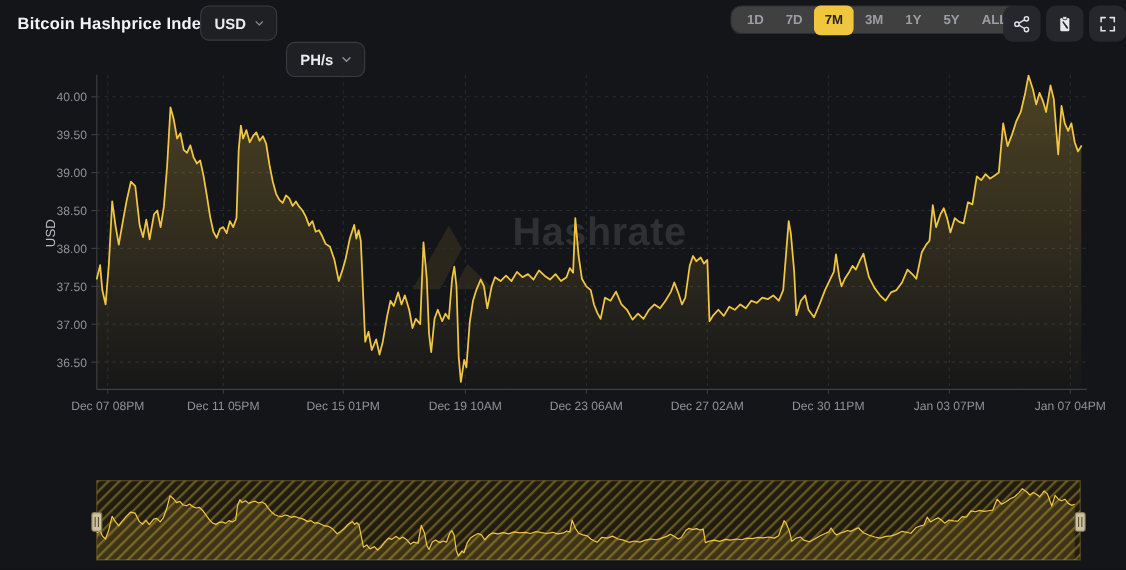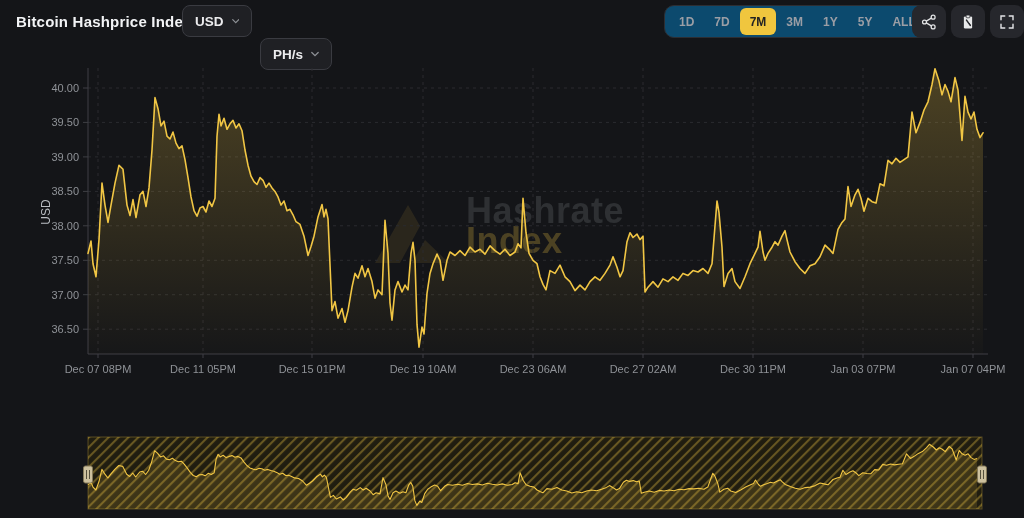--- a/index.html
+++ b/index.html
@@ -6,22 +6,22 @@
   .app{position:relative;width:1024px;height:518px;background:#141518;overflow:hidden;
        font-family:"Liberation Sans",sans-serif;}
   
   .title{position:absolute;left:16px;top:13px;font-size:15px;font-weight:700;color:#f2f3f5;letter-spacing:.2px;}
   .dd{position:absolute;top:5px;height:32px;display:flex;align-items:center;gap:8px;
       padding:0 12px;background:#1f2024;border:1px solid #3a3b41;border-radius:8px;
       color:#ececee;font-size:13.5px;font-weight:600;cursor:pointer;box-sizing:border-box;}
   .dd svg{display:block;}
   .dd-currency{left:182px;width:70px;}
   .dd-unit{left:260px;width:72px;margin-top:33px;}
-  .ranges{position:absolute;left:664px;top:5px;height:33px;display:flex;align-items:center;
-      background:#0c4a6e;border:1px solid #2d2e33;border-radius:10px;padding:0 4px;box-sizing:border-box;}
+  .ranges{position:absolute;left:664px;top:5px;height:26px;display:flex;align-items:center;
+      background:#404040;border:1px solid #2d2e33;border-radius:10px;padding:0 4px;box-sizing:border-box;}
   .rb{background:none;border:none;color:#9b9ea5;font-size:12px;font-weight:700;
       font-family:"Liberation Sans",sans-serif;padding:0 10px;height:27px;border-radius:6px;cursor:pointer;}
   .rb.active{background:#f0c63e;color:#232323;}
   .iconbtn{position:absolute;top:5px;width:34px;height:33px;background:#26272c;border:none;
       border-radius:9px;display:flex;align-items:center;justify-content:center;cursor:pointer;}
   .ib-share{left:912px;} .ib-snap{left:951px;} .ib-full{left:990px;}
   
   .ylabel{position:absolute;left:30px;top:205px;width:32px;text-align:center;color:#b9bcc1;
       font-size:12px;transform:rotate(-90deg);transform-origin:center;}
   
@@ -89,21 +89,20 @@
 
   <div class="ylabel">USD</div>
 
   <div class="watermark">
     <svg width="76" height="68" viewBox="0 0 76 68">
       <polygon points="1,67 34,9 46,30 26,67" fill="rgba(241,198,68,0.10)"></polygon>
       <polygon points="38,67 51,44 75,67" fill="rgba(241,198,68,0.10)"></polygon>
     </svg>
     <div>
       <div class="wm-text wm-1">Hashrate</div>
-      <div class="wm-text wm-2">Index</div>
     </div>
   </div>
 
   <svg class="layer" id="chartsvg" width="1024" height="518" viewBox="0 0 1024 518">
     <defs>
       <linearGradient id="areaGrad" x1="0" y1="68" x2="0" y2="354" gradientUnits="userSpaceOnUse">
         <stop offset="0" stop-color="rgba(241,198,68,0.26)"></stop>
         <stop offset="1" stop-color="rgba(241,198,68,0.01)"></stop>
       </linearGradient>
       <pattern id="hatch" width="7" height="7" patternUnits="userSpaceOnUse" patternTransform="rotate(45)">

